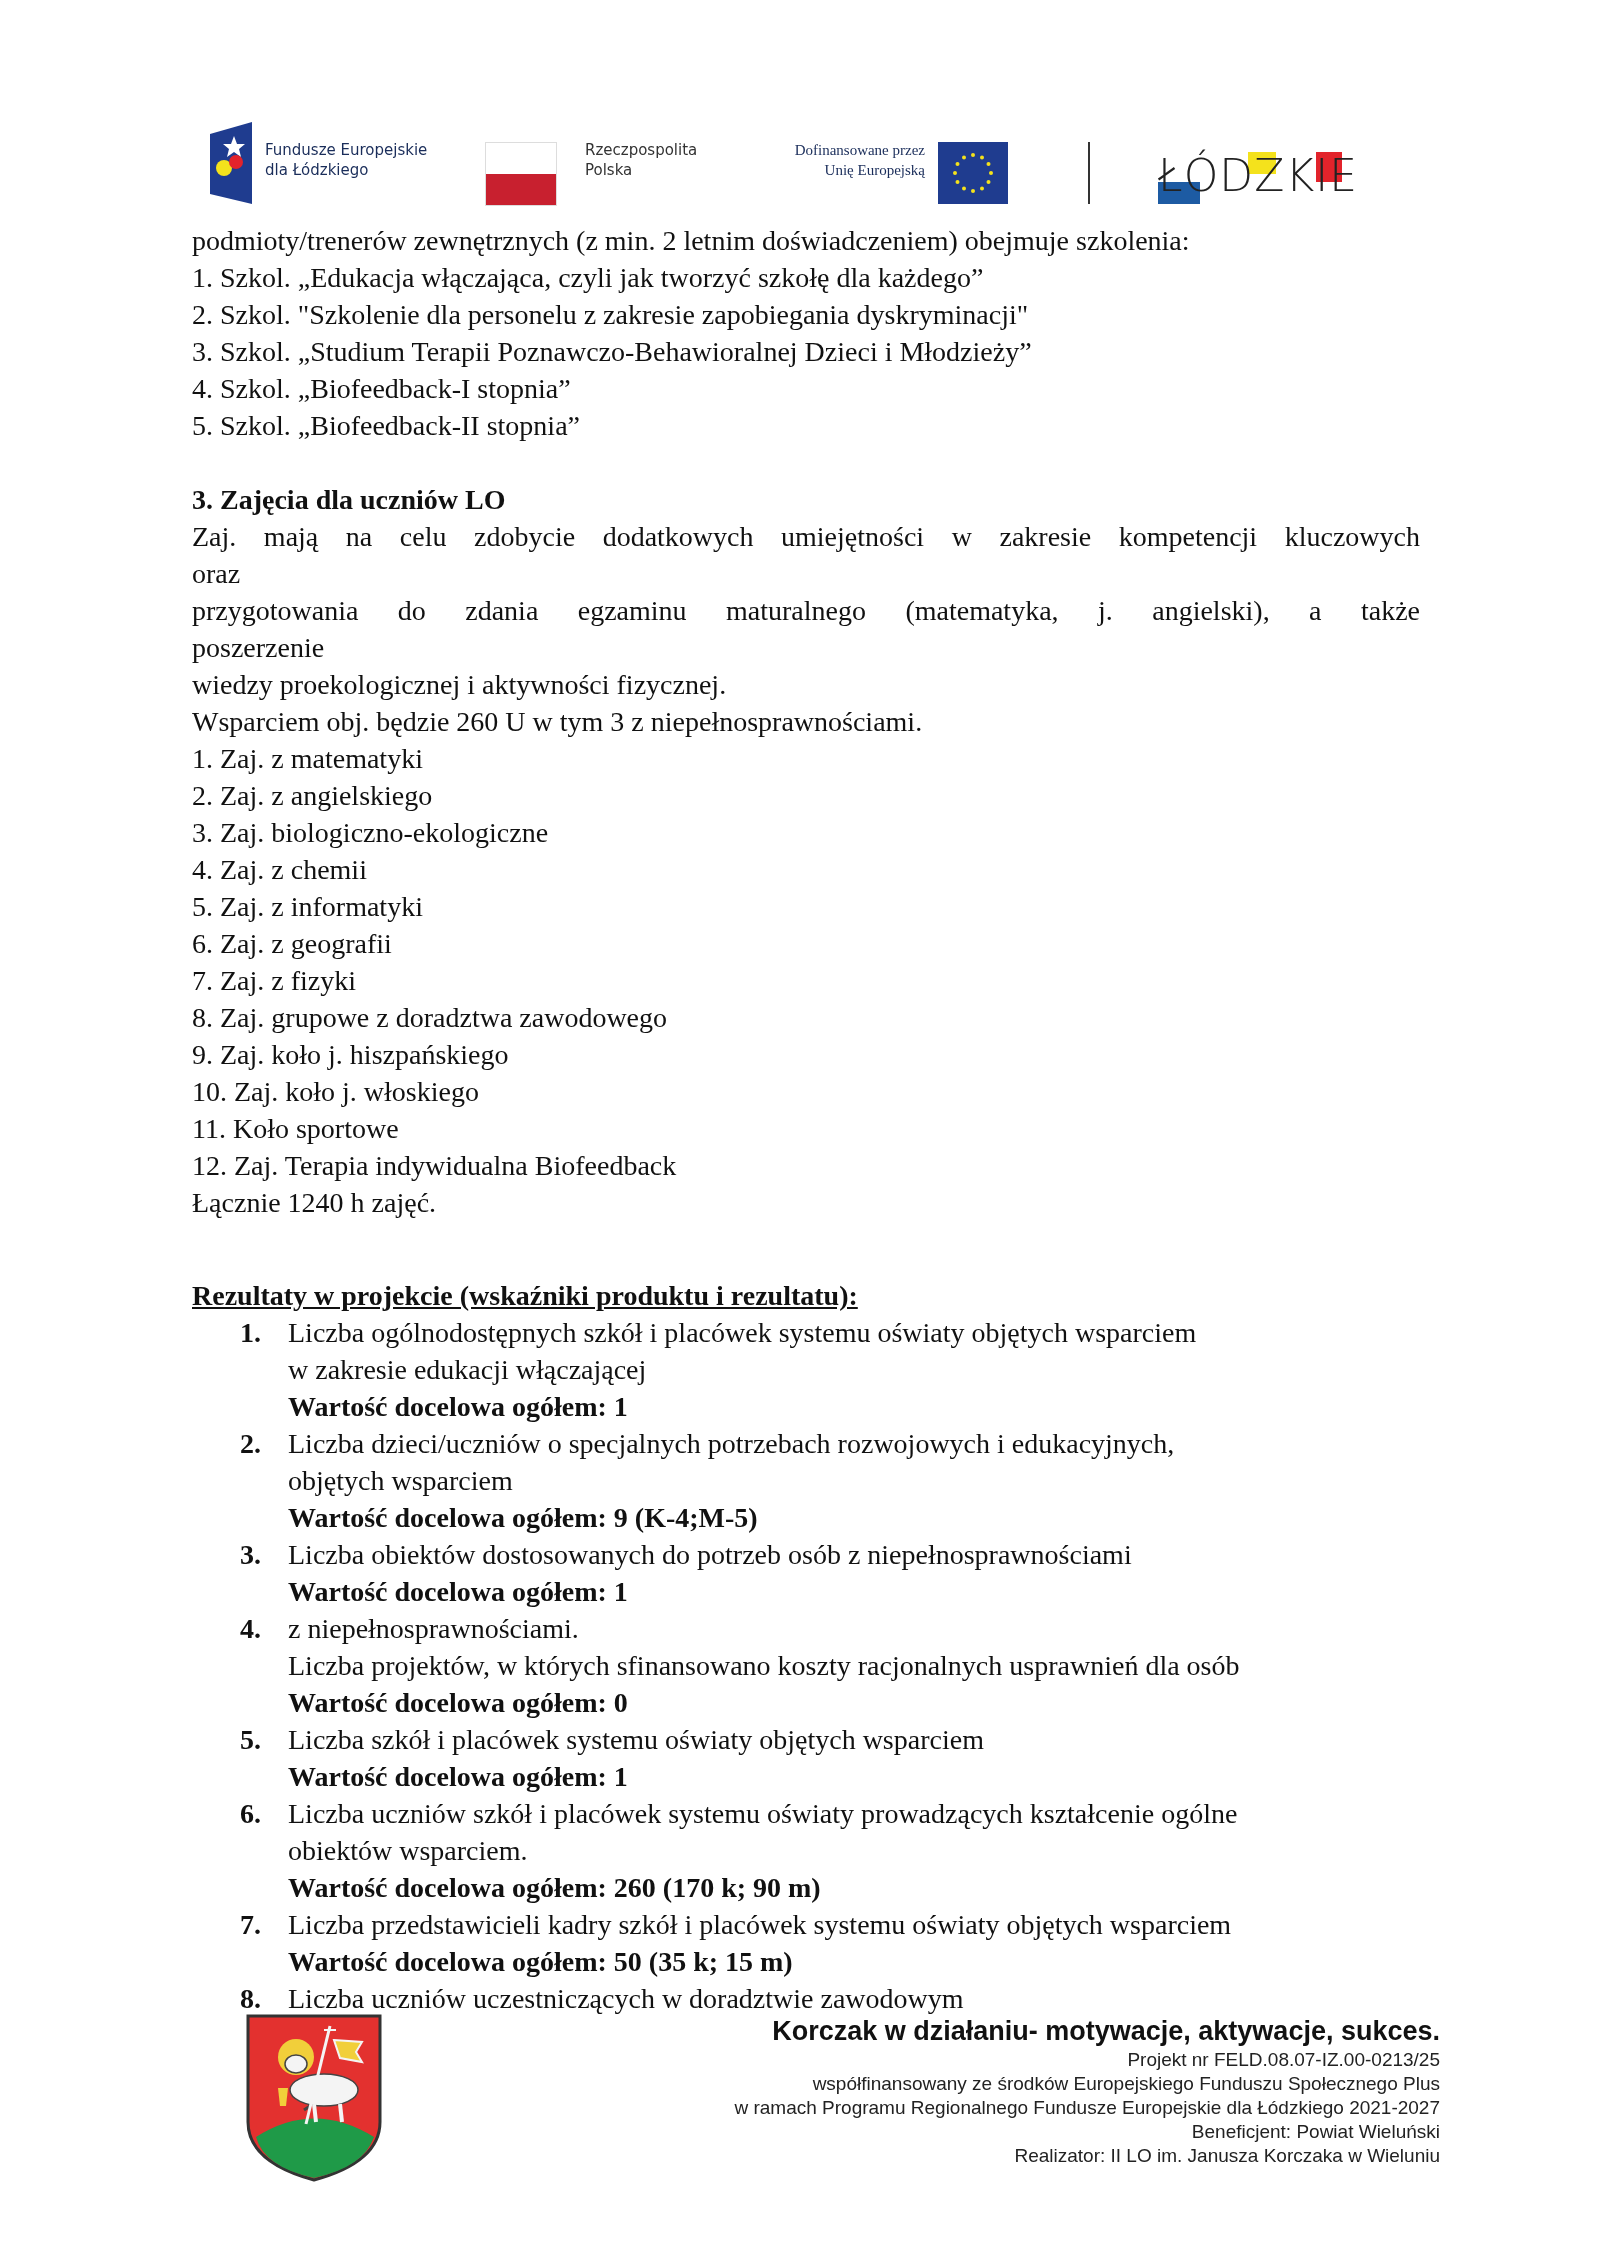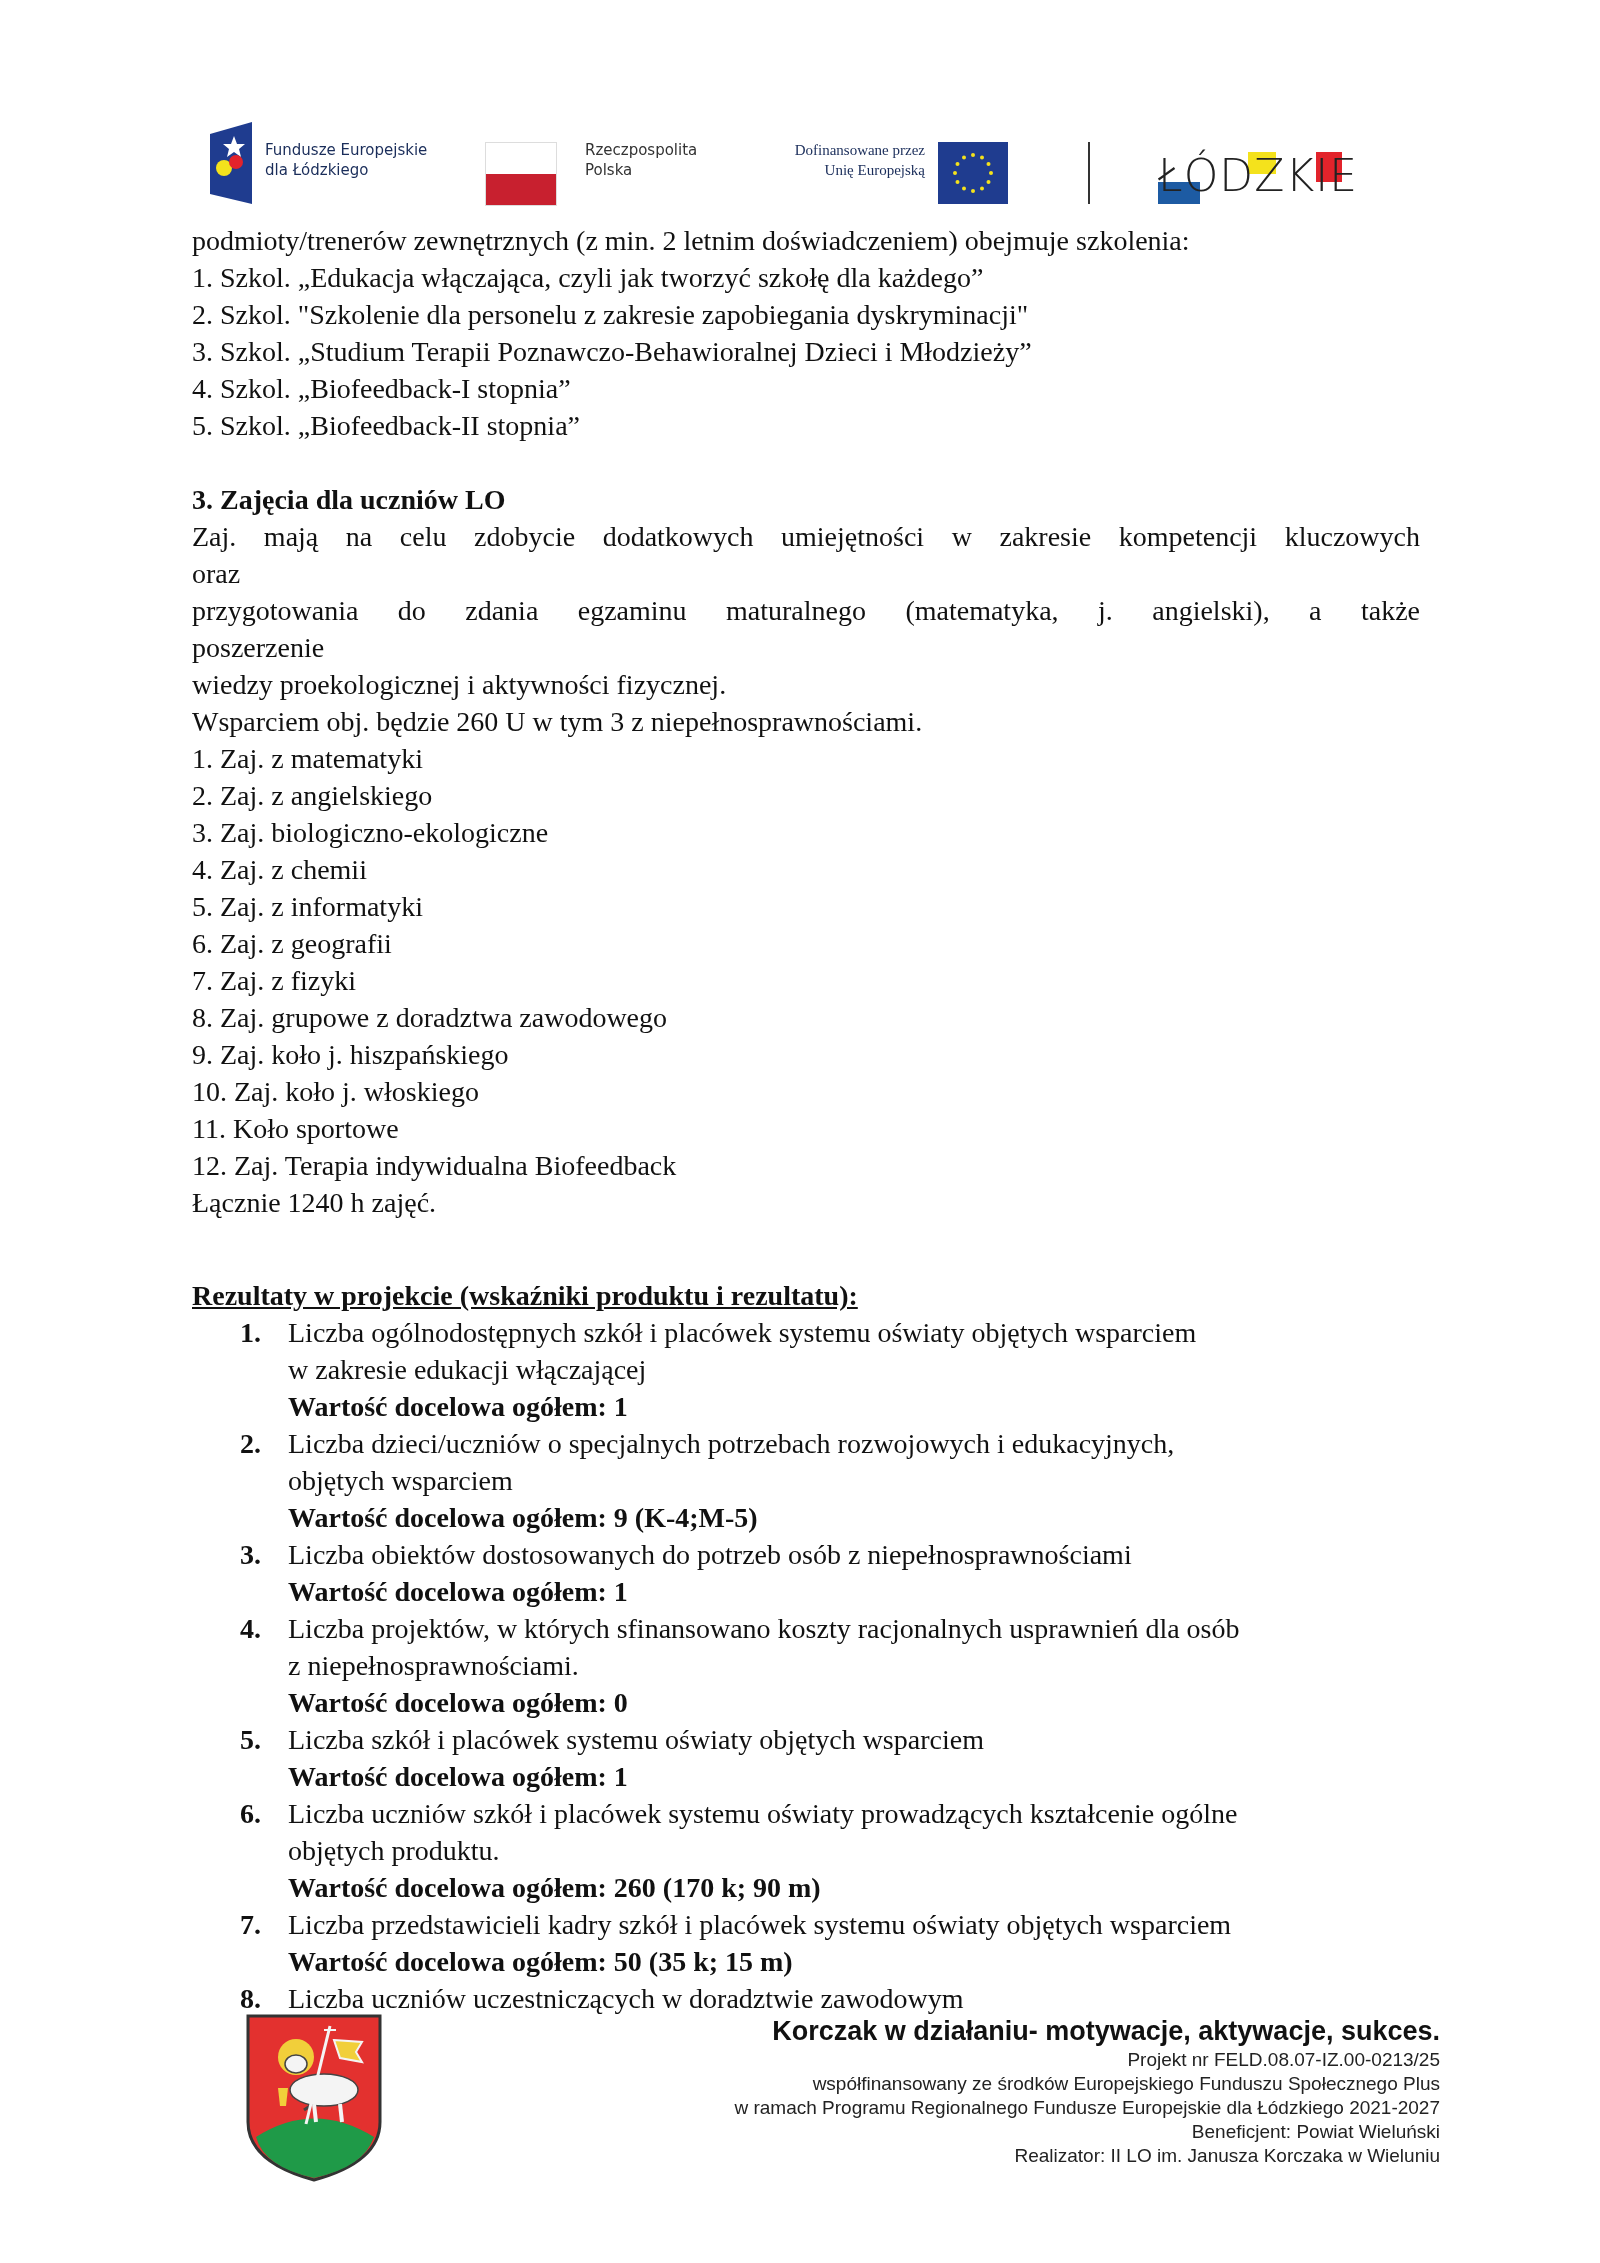--- a/index.html
+++ b/index.html
@@ -131,33 +131,33 @@
     <div class="line">objętych wsparciem</div>
     <div class="line bold">Wartość docelowa ogółem: 9 (K-4;M-5)</div>
   </div>
   <div class="ri">
     <span class="num">3.</span>
     <div class="line">Liczba obiektów dostosowanych do potrzeb osób z niepełnosprawnościami</div>
     <div class="line bold">Wartość docelowa ogółem: 1</div>
   </div>
   <div class="ri">
     <span class="num">4.</span>
+    <div class="line">z niepełnosprawnościami.</div>
     <div class="line">Liczba projektów, w których sfinansowano koszty racjonalnych usprawnień dla osób</div>
-    <div class="line">z niepełnosprawnościami.</div>
     <div class="line bold">Wartość docelowa ogółem: 0</div>
   </div>
   <div class="ri">
     <span class="num">5.</span>
     <div class="line">Liczba szkół i placówek systemu oświaty objętych wsparciem</div>
     <div class="line bold">Wartość docelowa ogółem: 1</div>
   </div>
   <div class="ri">
     <span class="num">6.</span>
     <div class="line">Liczba uczniów szkół i placówek systemu oświaty prowadzących kształcenie ogólne</div>
-    <div class="line">objętych produktu.</div>
+    <div class="line">obiektów wsparciem.</div>
     <div class="line bold">Wartość docelowa ogółem: 260 (170 k; 90 m)</div>
   </div>
   <div class="ri">
     <span class="num">7.</span>
     <div class="line">Liczba przedstawicieli kadry szkół i placówek systemu oświaty objętych wsparciem</div>
     <div class="line bold">Wartość docelowa ogółem: 50 (35 k; 15 m)</div>
   </div>
   <div class="ri">
     <span class="num">8.</span>
     <div class="line">Liczba uczniów uczestniczących w doradztwie zawodowym</div>

